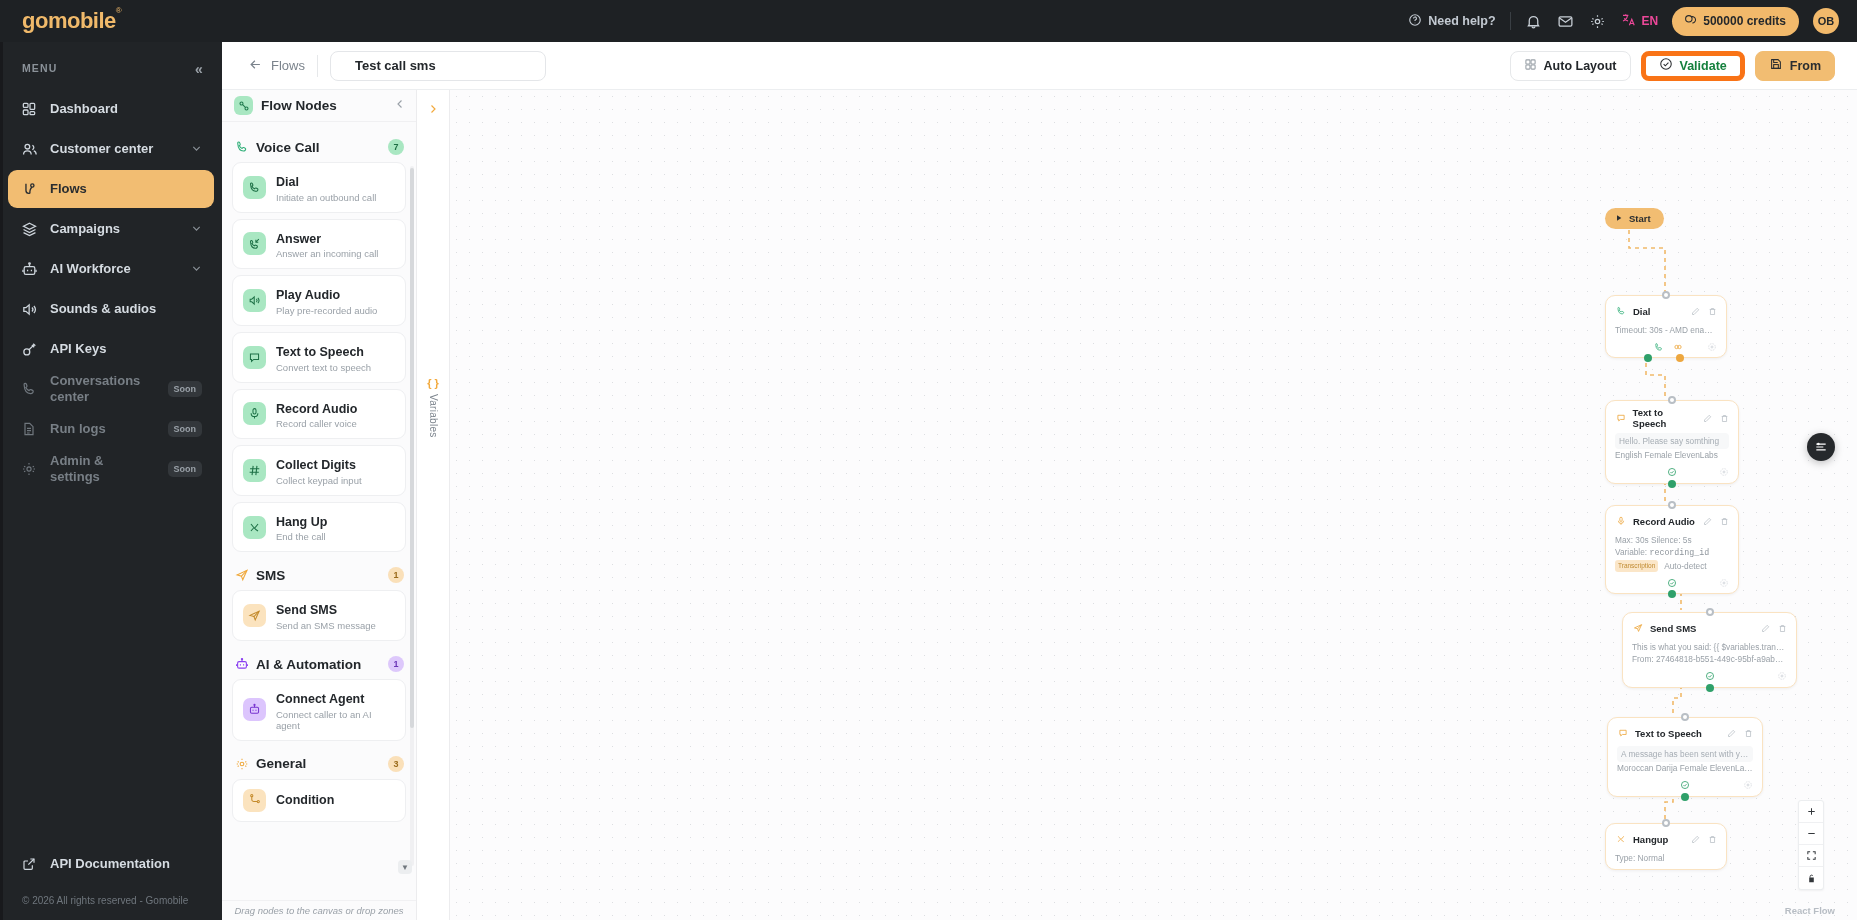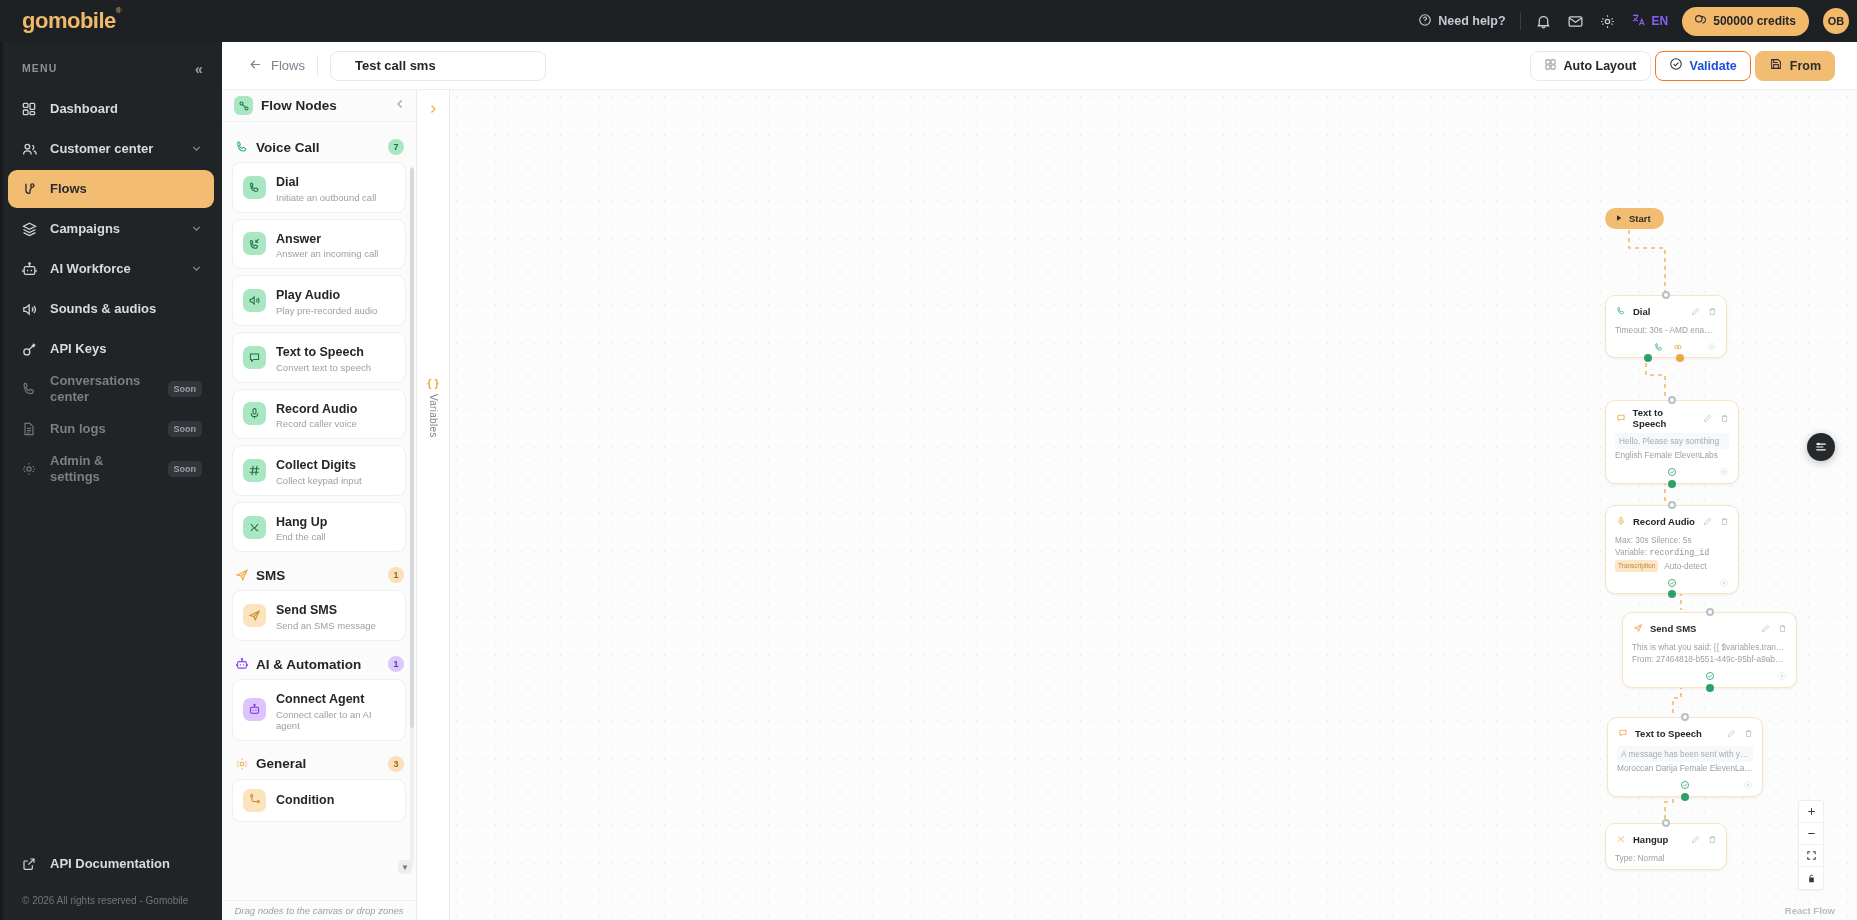--- a/index.html
+++ b/index.html
@@ -8,29 +8,29 @@
     font-family: "Liberation Sans", sans-serif;
     background: #f7f8f9;
     color: #1f2328;
     -webkit-font-smoothing: antialiased;
   }
   .app { position: relative; width: 1857px; height: 920px; display: flex; flex-direction: column; }
 
   
   .topbar {
     height: 42px; flex: 0 0 42px; background: #1e2124;
-    display: flex; align-items: center; padding: 0 8px 0 22px; gap: 24px;
+    display: flex; align-items: center; padding: 0 18px 0 22px; gap: 24px;
   }
   .logo { font-size: 22px; font-weight: 700; color: #f0b96a; letter-spacing: -0.5px; position: relative; }
   .logo sup { font-size: 8px; font-weight: 400; vertical-align: super; top: -7px; position: relative; }
   .topbar-right { margin-left: auto; display: flex; align-items: center; gap: 14px; }
   .need-help { display: flex; align-items: center; gap: 6px; color: #c3cad2; font-size: 12.5px; font-weight: 600; }
   .tb-div { width: 1px; height: 18px; background: #3a3f44; }
   .tb-ico { width: 18px; height: 18px; color: #c8cfd6; display: flex; align-items: center; justify-content: center; }
-  .lang { display: flex; align-items: center; gap: 5px; color: #8b5cf6; font-size: 12px; font-weight: 700; }
+  .lang { display: flex; align-items: center; gap: 5px; color: #ec4899; font-size: 12px; font-weight: 700; }
   .credits {
     display: flex; align-items: center; gap: 6px;
     background: #f2b96b; color: #25282b; font-size: 12px; font-weight: 700;
     border-radius: 999px; padding: 6px 13px 6px 11px;
   }
   .avatar {
     width: 26px; height: 26px; border-radius: 50%; background: #f2b96b;
     color: #25282b; font-size: 11px; font-weight: 700;
     display: flex; align-items: center; justify-content: center;
   }
@@ -74,24 +74,24 @@
     height: 48px; flex: 0 0 48px; background: #fff; border-bottom: 1px solid #eceef0;
     display: flex; align-items: center; padding: 0 22px 0 26px; gap: 12px;
   }
   .back-flows { display: flex; align-items: center; gap: 8px; color: #7b838c; font-size: 13px; font-weight: 500; }
   .tb-sep { width: 1px; height: 22px; background: #e6e8ea; }
   .flow-name {
     width: 216px; height: 30px; border: 1px solid #e4e6e9; border-radius: 8px;
     display: flex; align-items: center; padding: 0 24px; font-size: 13px; font-weight: 700; color: #23272b;
     background: #fff;
   }
-  .toolbar-right { margin-left: auto; display: flex; align-items: center; gap: 4px; }
+  .toolbar-right { margin-left: auto; display: flex; align-items: center; gap: 10px; }
   .btn { display: flex; align-items: center; gap: 7px; height: 30px; padding: 0 13px; border-radius: 8px; font-size: 12.5px; font-weight: 700; }
   .btn-plain { background: #fff; border: 1px solid #e6e8ea; color: #23272b; }
-  .btn-validate { background: #fff; border: 1px solid #f97316; color: #1d4ed8; }
+  .btn-validate { background: #fff; border: 5px solid #f97316; color: #15803d; }
   .btn-save { background: #f2bd72; color: #2a2d30; border: 1px solid #f2bd72; }
 
   .content { flex: 1 1 auto; display: flex; min-height: 0; position: relative; }
 
   
   .panel {
     width: 195px; flex: 0 0 195px; background: #fbfbfc; border-right: 1px solid #ececee;
     display: flex; flex-direction: column; position: relative; overflow: hidden;
   }
   .panel-head {

